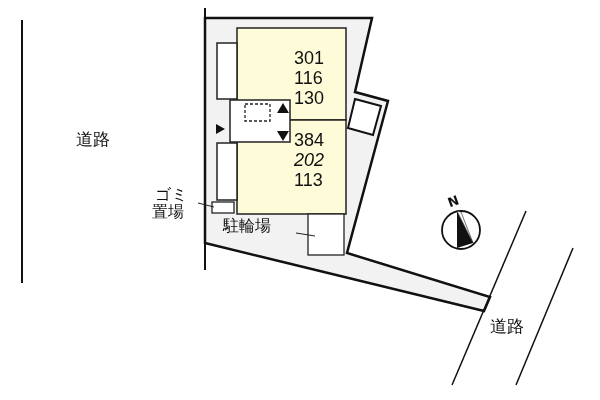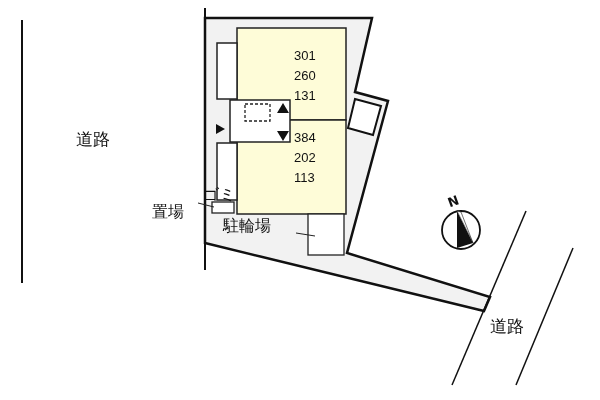--- a/index.html
+++ b/index.html
@@ -1,19 +1,19 @@
 <!DOCTYPE html>
 <html><head>
   <meta charset="utf-8">
   <style>
     html, body { margin: 0; padding: 0; background: #ffffff; }
     .canvas { position: relative; width: 600px; height: 400px; overflow: hidden; background: #ffffff; font-family: "DejaVu Sans", sans-serif; }
     svg { position: absolute; left: 0; top: 0; }
     .label { position: absolute; color: #111; font-family: "DejaVu Sans", sans-serif; white-space: nowrap; line-height: 1; }
-    .unit { position: absolute; font-size: 13px; color: #111; font-family: "Liberation Sans", sans-serif; line-height: 1; }
+    .unit { position: absolute; font-size: 18px; color: #111; font-family: "Liberation Sans", sans-serif; line-height: 1; }
     .road-left { left: 76px; top: 131px; font-size: 17px; }
     .road-right { left: 490px; top: 318px; font-size: 17px; }
     .garbage { left: 152px; top: 186px; font-size: 16px; line-height: 17px; text-align: left; }
     .bike { left: 223px; top: 218px; font-size: 16px; }
   </style>
 </head>
 <body>
 
 <div class="canvas">
   <svg width="600" height="400" viewBox="0 0 600 400">
@@ -54,26 +54,26 @@
       <polygon points="457,211 461,212 473,243" fill="#ffffff" stroke="#111" stroke-width="0.6"></polygon>
     </g>
   </svg>
 
   <span class="label" style="left:448px;top:195px;font-size:13px;font-weight:bold;transform:rotate(-20deg);">N</span>
 
   <span class="label road-left">道路</span>
   <span class="label road-right">道路</span>
 
   <div class="label garbage">
-    <div style="padding-left:3px;margin-left:48px;">ゴミ</div>
+    <div style="padding-left:3px;">ゴミ</div>
     <div>置場</div>
   </div>
 
   <span class="label bike">駐輪場</span>
 
   <span class="unit" style="left:294px;top:49px;">301</span>
-  <span class="unit" style="left:294px;top:69px;">260</span>
-  <span class="unit" style="left:294px;top:89px;">131</span>
+  <span class="unit" style="left:294px;top:69px;">116</span>
+  <span class="unit" style="left:294px;top:89px;">130</span>
 
   <span class="unit" style="left:294px;top:131px;">384</span>
-  <span class="unit" style="left:294px;top:151px;">202</span>
+  <span class="unit" style="left:294px;top:151px;font-style:italic;">202</span>
   <span class="unit" style="left:294px;top:171px;">113</span>
 </div>
 
 </body></html>

